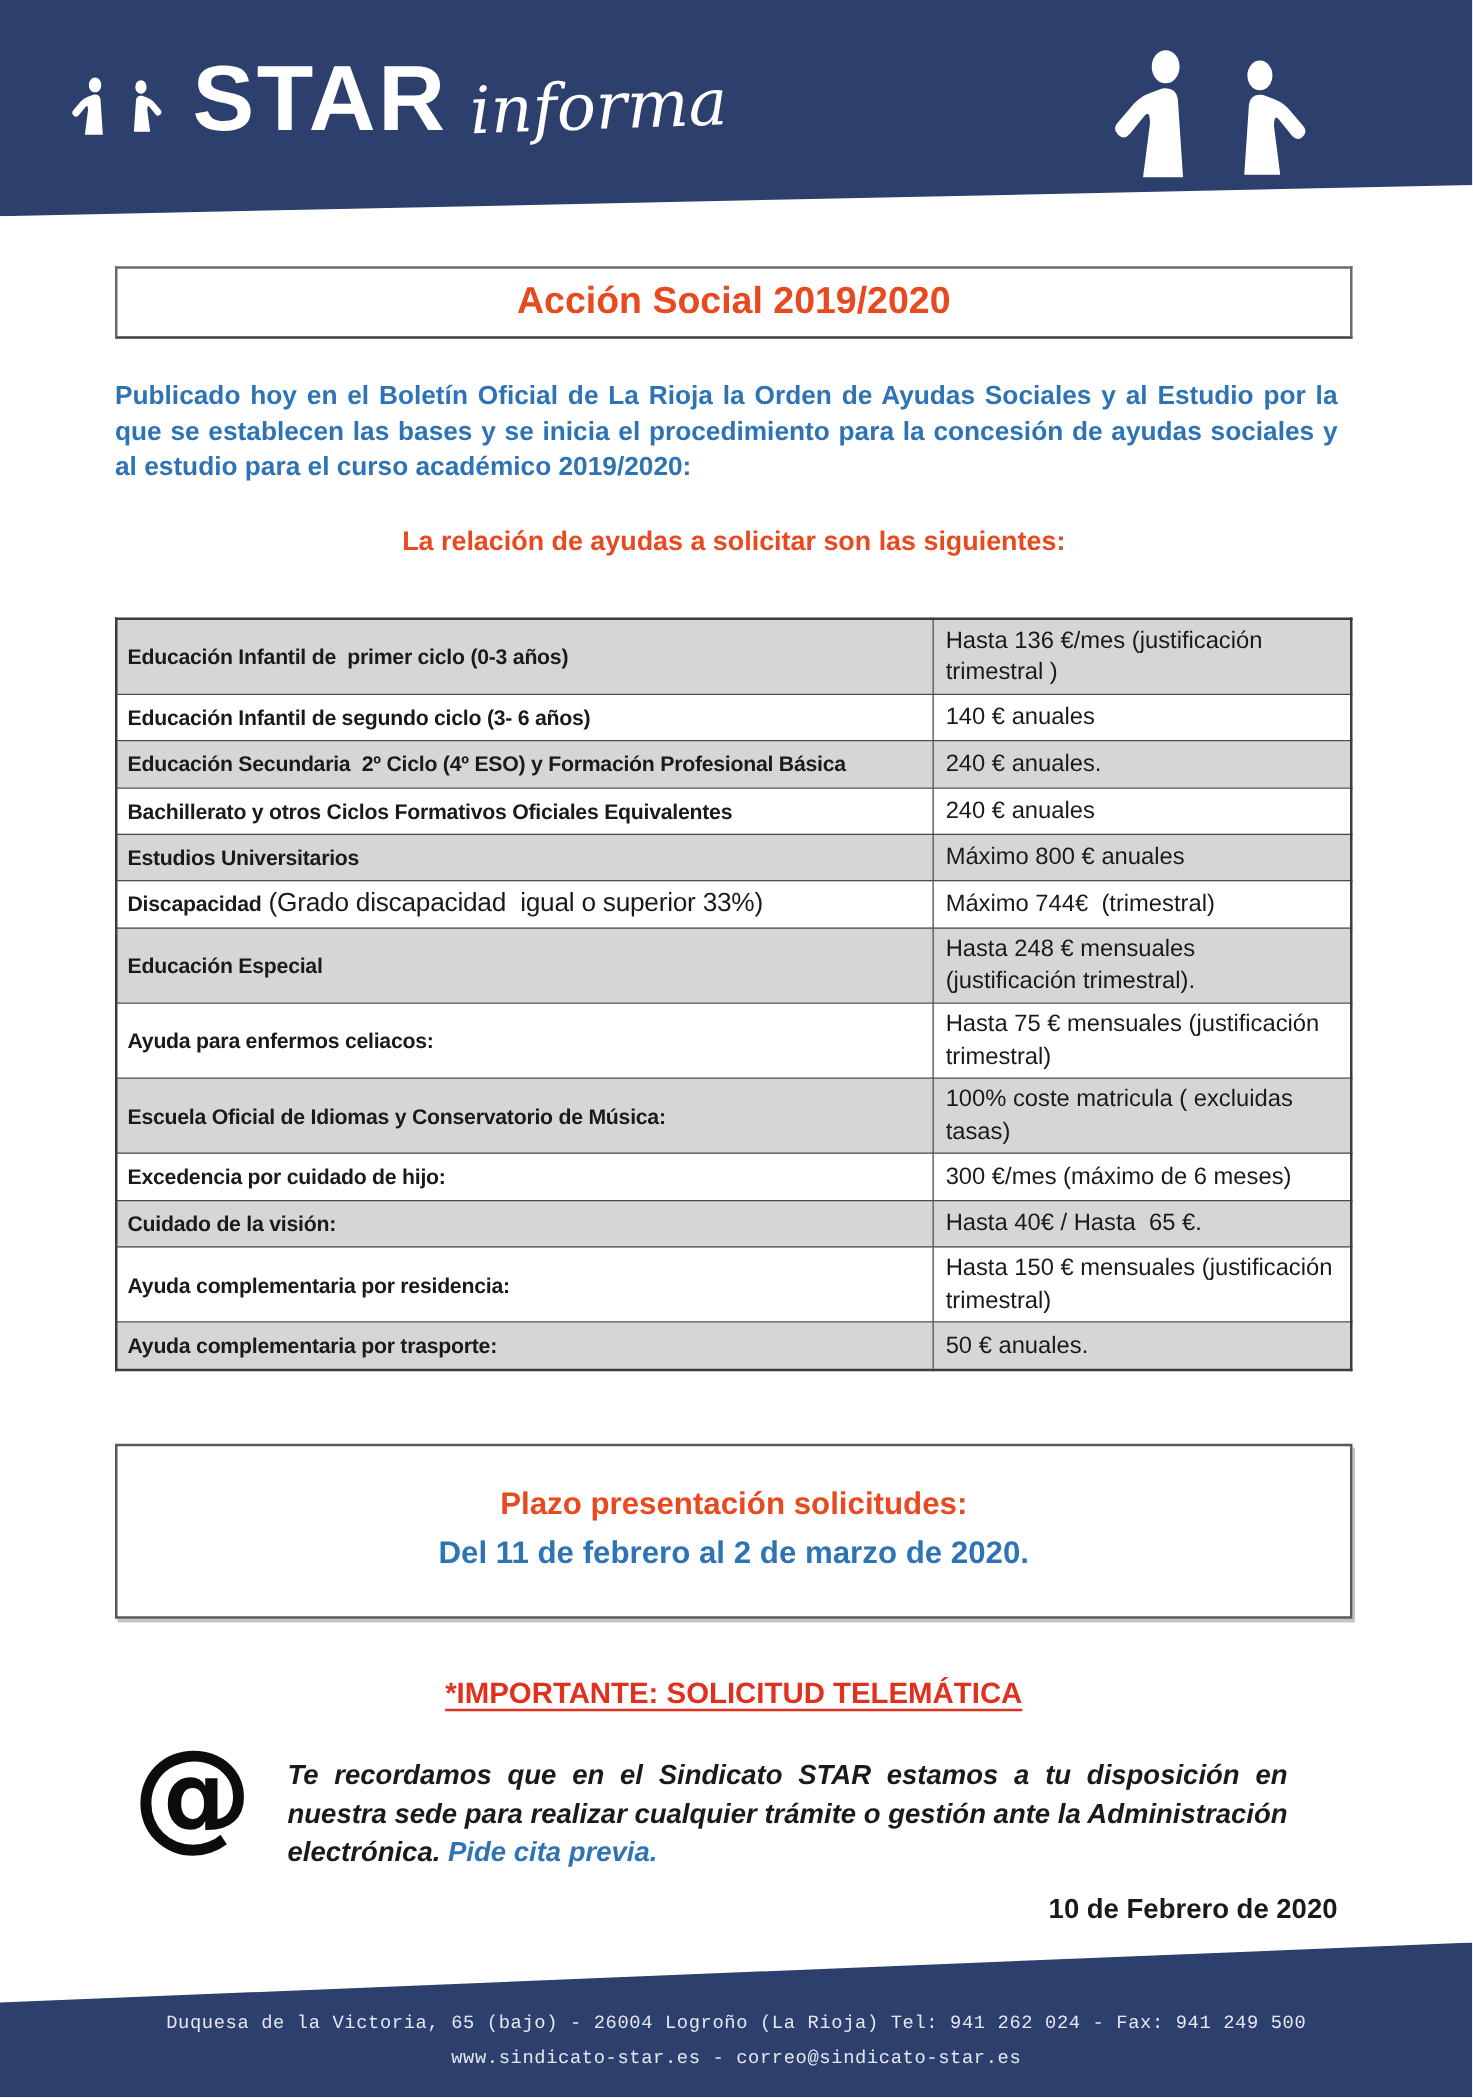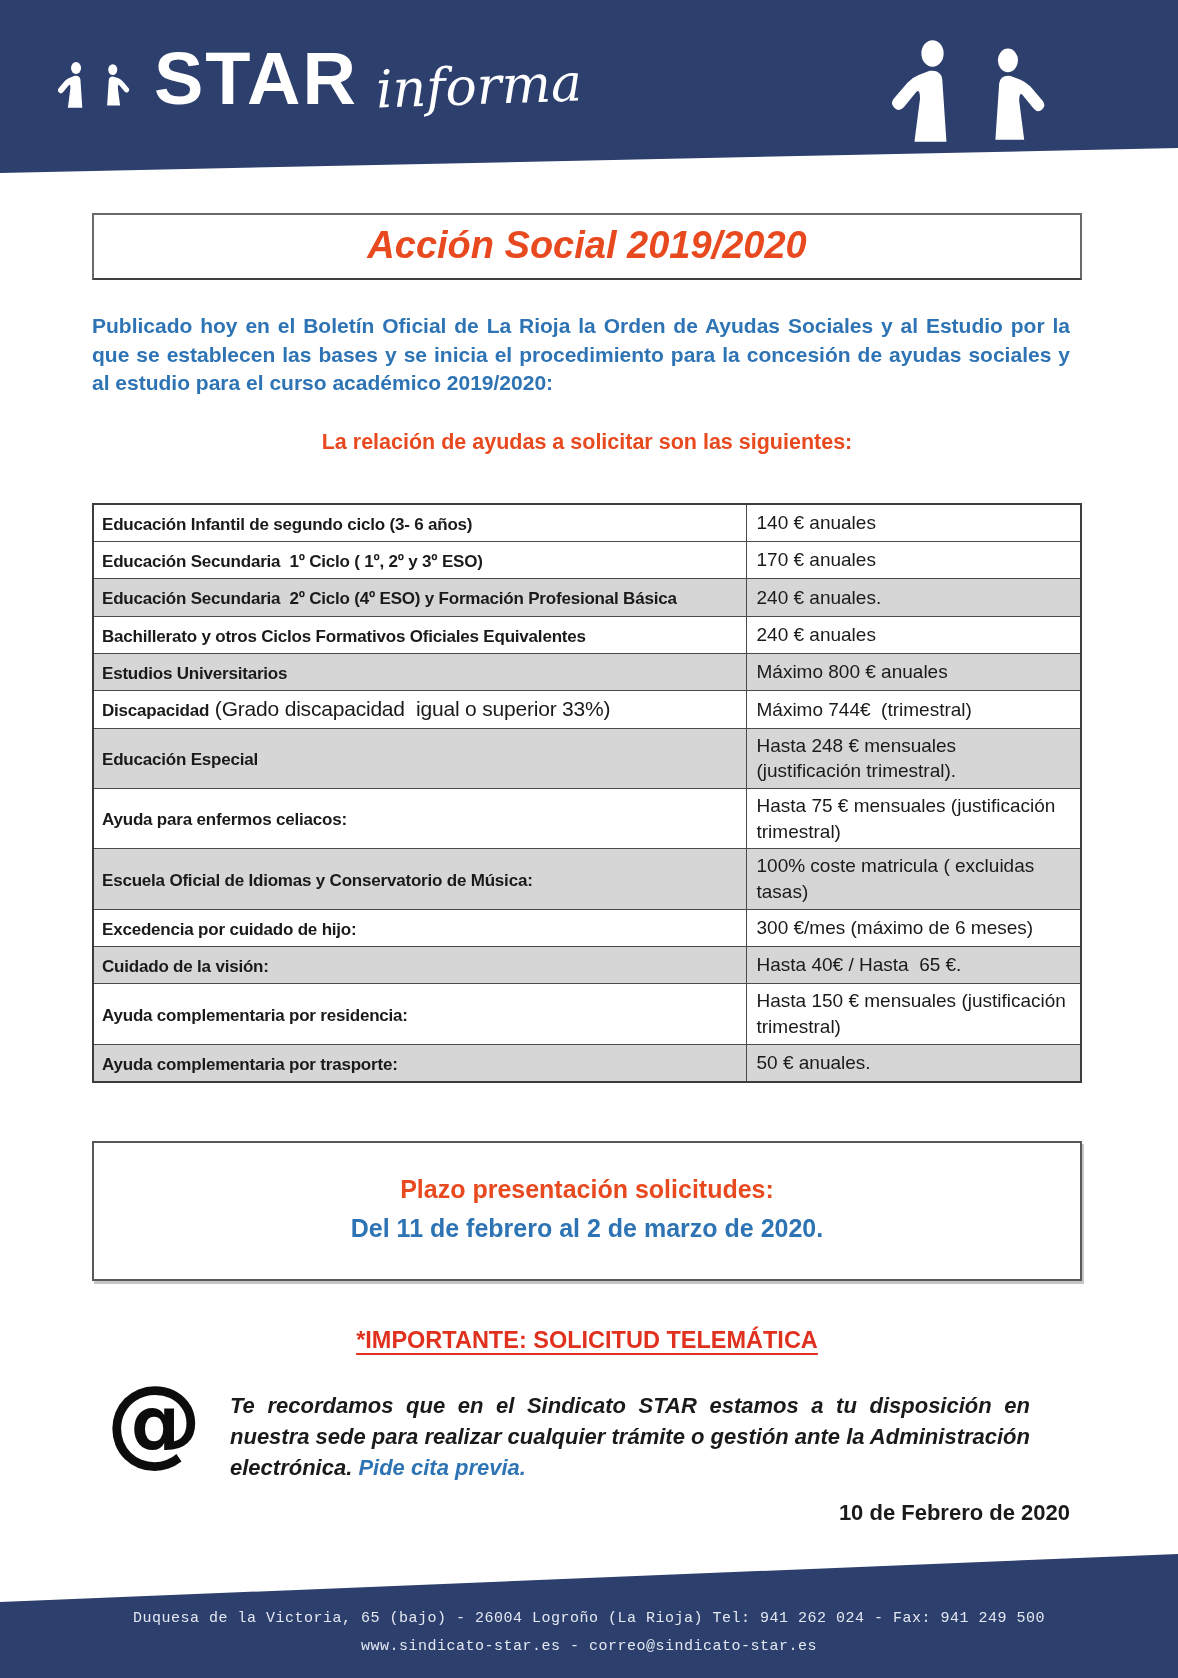--- a/index.html
+++ b/index.html
@@ -36,21 +36,21 @@
     transform:rotate(-2deg);
   }
   .header-figs{position:absolute;top:30px;right:130px;width:160px;height:122px;}
   
   .content{position:absolute;top:175px;left:92px;width:990px;}
   .title-box{
     margin-top:38px;border:2px solid #6a6a6a;border-bottom-color:#3f3f3f;
     background:#fff;text-align:center;padding:9px 0 11px 0;
   }
   .title-box h1{
-    color:var(--orange);font-size:38px;font-weight:bold;letter-spacing:0;font-style:italic;
+    color:var(--orange);font-size:30px;font-weight:bold;letter-spacing:0;
   }
   .intro{
     margin-top:32px;color:var(--blue);font-weight:bold;font-size:21px;
     line-height:1.36;text-align:justify;width:978px;
   }
   .subtitle{
     margin-top:32px;text-align:center;color:var(--orange);
     font-weight:bold;font-size:21.5px;
   }
   
@@ -141,31 +141,31 @@
   <div class="title-box">
     <h1>Acción Social 2019/2020</h1>
   </div>
 
   <p class="intro">Publicado hoy en el Boletín Oficial de La Rioja la Orden de Ayudas Sociales y al Estudio por la que se establecen las bases y se inicia el procedimiento para la concesión de ayudas sociales y al estudio para el curso académico 2019/2020:</p>
 
   <div class="subtitle">La relación de ayudas a solicitar son las siguientes:</div>
 
   <table class="aid">
     <tbody id="aid-rows">
+  <tr class="shaded">
+    <td class="concept"><span class="main">Educación Infantil de  primer ciclo (0-3 años)</span><span class="detail"></span></td>
+    <td class="amount">Hasta 136 €/mes (justificación trimestral )</td>
+  </tr>
 
   <tr>
     <td class="concept"><span class="main">Educación Infantil de segundo ciclo (3- 6 años)</span><span class="detail"></span></td>
     <td class="amount">140 € anuales</td>
   </tr>
 
 
-  <tr>
-    <td class="concept"><span class="main">Educación Secundaria  1º Ciclo ( 1º, 2º y 3º ESO)</span><span class="detail"></span></td>
-    <td class="amount">170 € anuales</td>
-  </tr>
 
   <tr class="shaded">
     <td class="concept"><span class="main">Educación Secundaria  2º Ciclo (4º ESO) y Formación Profesional Básica</span><span class="detail"></span></td>
     <td class="amount">240 € anuales.</td>
   </tr>
 
   <tr>
     <td class="concept"><span class="main">Bachillerato y otros Ciclos Formativos Oficiales Equivalentes</span><span class="detail"></span></td>
     <td class="amount">240 € anuales</td>
   </tr>

